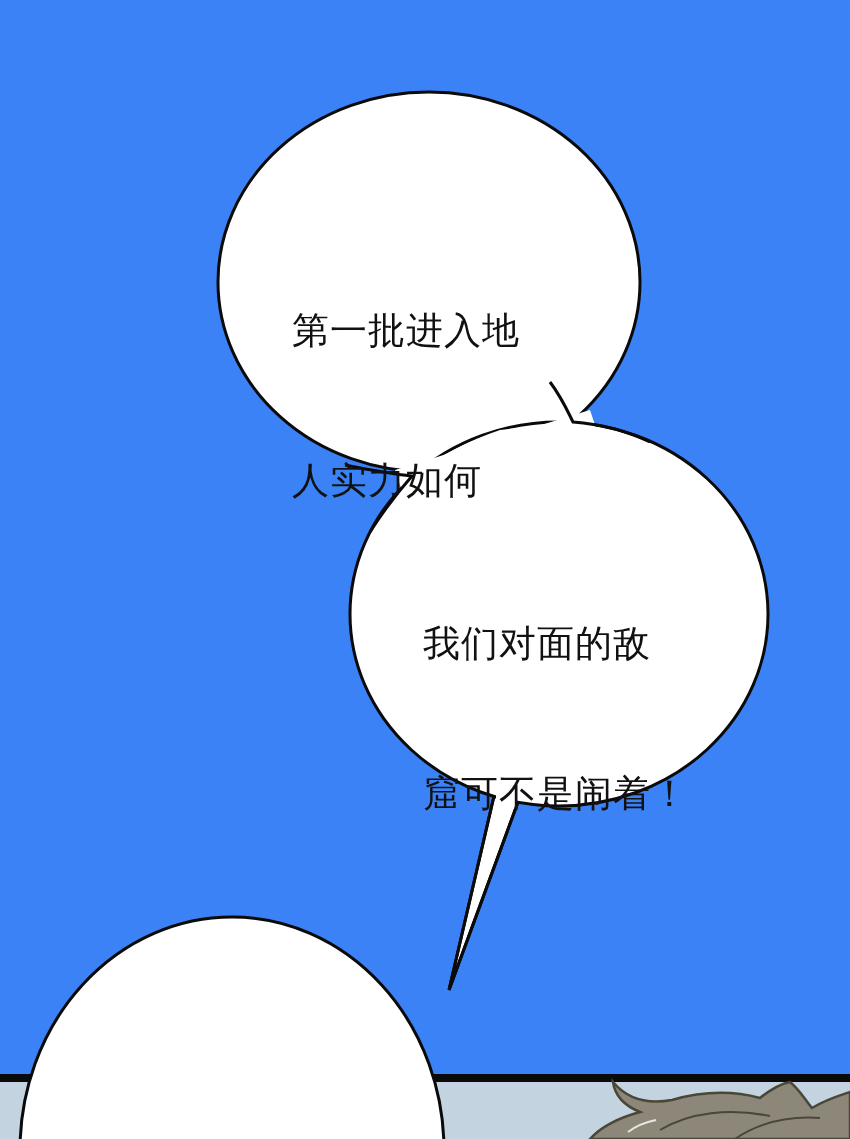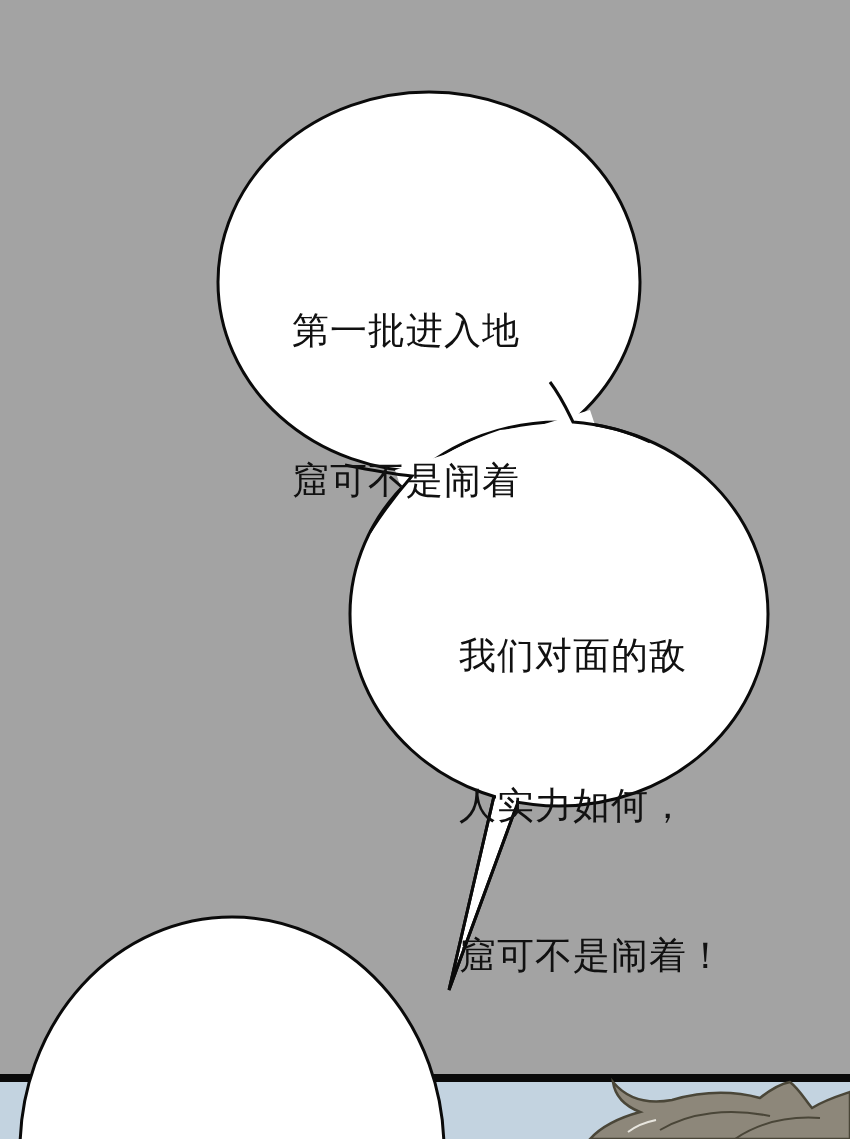--- a/index.html
+++ b/index.html
@@ -1,28 +1,28 @@
 <!DOCTYPE html>
 <html><head>
 <meta charset="utf-8">
 <style>
   html, body { margin: 0; padding: 0; background: #ffffff; }
-  .page { position: relative; width: 850px; height: 1139px; overflow: hidden; background: #a3a3a3; }
+  .page { position: relative; width: 850px; height: 1139px; overflow: hidden; background: #3b82f6; }
   svg.art { position: absolute; left: 0; top: 0; width: 850px; height: 1139px; }
   .bubble-text {
     position: absolute;
     font-family: "DejaVu Sans", sans-serif;
     color: #111111;
     font-size: 37px;
     line-height: 50px;
     letter-spacing: 1px;
     white-space: pre;
   }
   .b1 { left: 292px; top: 206px; }
-  .b2 { left: 423px; top: 531px; margin-left: 36px; }
+  .b2 { left: 423px; top: 519px; }
   .b3 { left: 98px; top: 1046px; }
 </style>
 </head>
 <body>
 
 <div class="page">
   <svg class="art" viewBox="0 0 850 1139">
 
     <rect x="0" y="1080" width="850" height="59" fill="#c3d3e0"></rect>
 
@@ -54,26 +54,25 @@
 
       <path d="M345 465 C 370 470, 392 474, 412 476 C 398 492, 384 510, 370 532" fill="none" stroke="#0a0a0a" stroke-width="3" stroke-linejoin="miter"></path>
       <path d="M550 382 C 562 398, 568 412, 573 422 C 600 424, 625 430, 650 442" fill="none" stroke="#0a0a0a" stroke-width="3" stroke-linejoin="miter"></path>
 
       <path d="M494 796 L449 990 L518 802" fill="none" stroke="#0a0a0a" stroke-width="3" stroke-linejoin="miter"></path>
     </g>
   </svg>
 
   <div class="bubble-text b1">
     <div>第一批进入地</div>
-    <div>窟可不是闹着</div>
+    <div>人实力如何</div>
   </div>
 
   <div class="bubble-text b2">
     <div>我们对面的敌</div>
-    <div>人实力如何，</div>
     <div>窟可不是闹着！</div>
   </div>
 
   <div class="bubble-text b3">
     
     
   </div>
 </div>
 
 </body></html>

